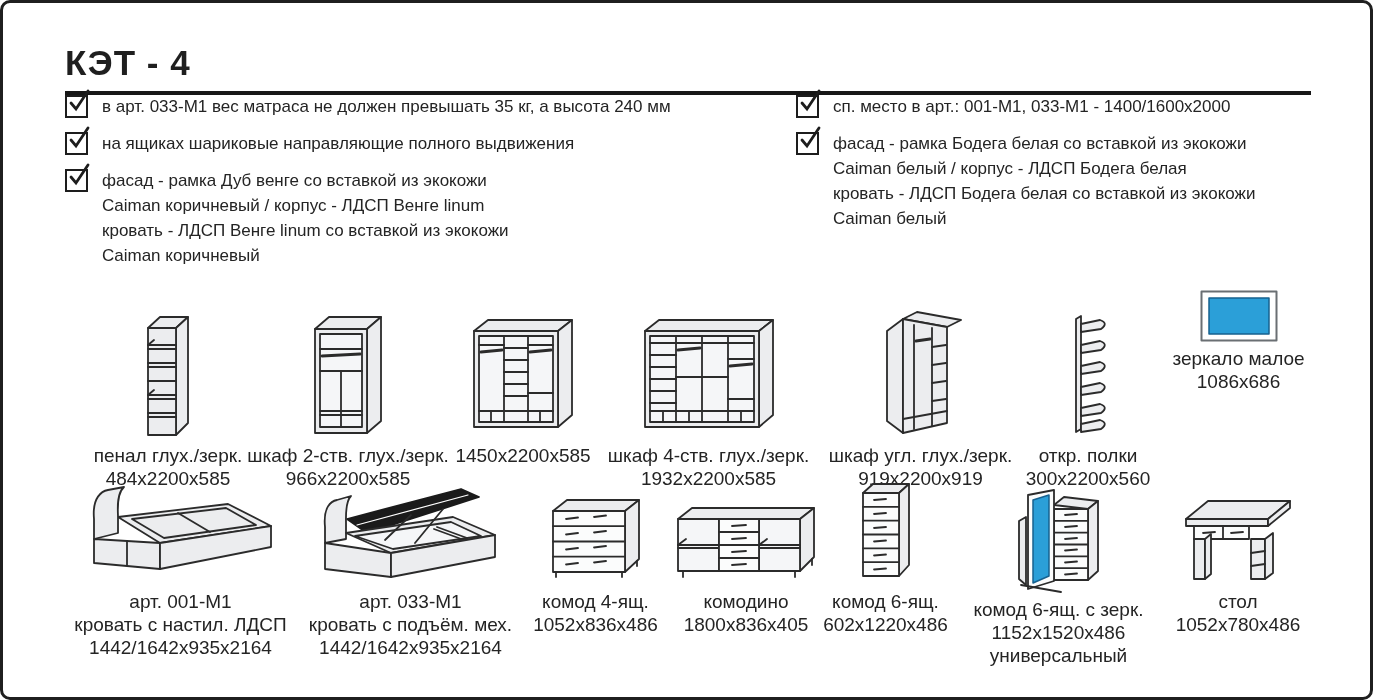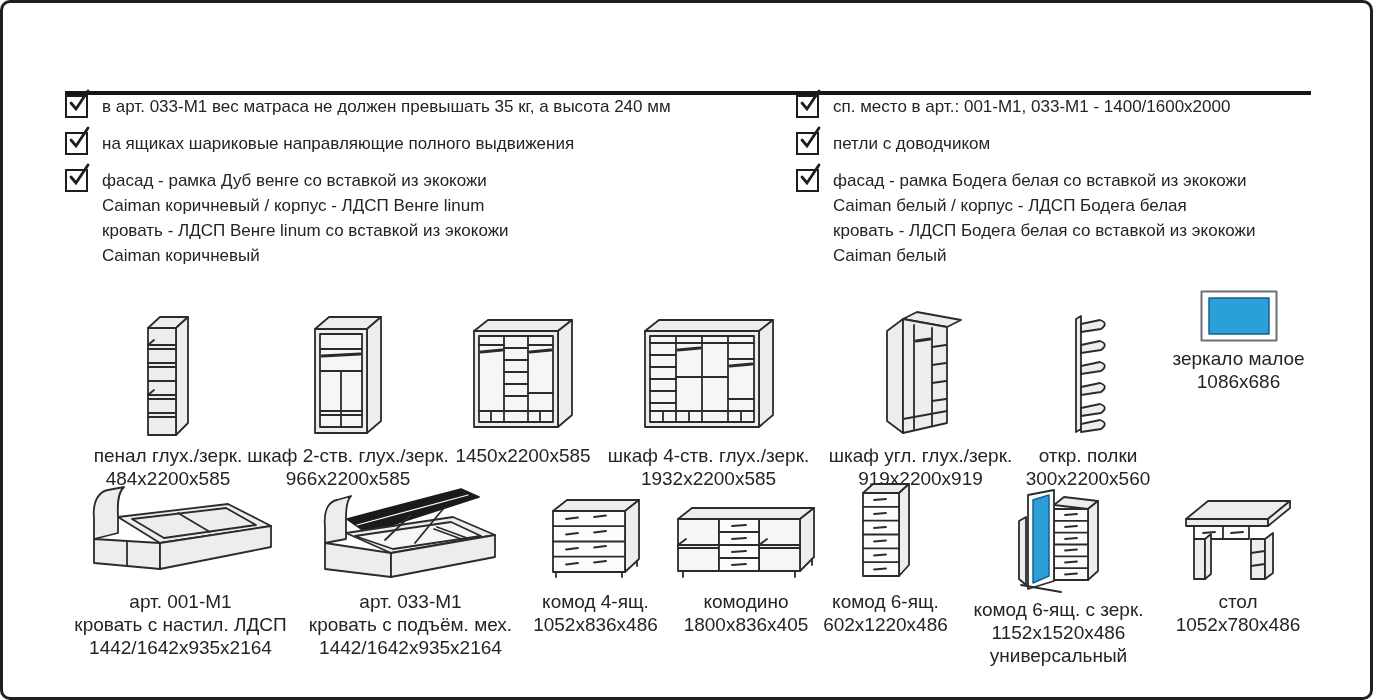--- a/index.html
+++ b/index.html
@@ -33,20 +33,21 @@
   .furn .d{fill:#1b1b1b;stroke:#1b1b1b;}
   .furn .hl{stroke:#ffffff;stroke-width:1.2;}
   .furn .thick{stroke-width:3;}
   .furn .frame{fill:#ffffff;stroke:#6a6f73;stroke-width:2;}
 </style>
 </head>
 <body>
 
 <div class="canvas">
 
+  <div class="title">КЭТ - 4</div>
   <div class="rule"></div>
 
   <div class="features features-left">
     <div class="feature">
       <span class="checkbox">
           <svg viewBox="0 0 21 26">
             <path d="M2,14 L7,20 L19,2"></path>
           </svg>
         </span>
       <span class="feature-text">в арт. 033-М1 вес матраса не должен превышать 35 кг, а высота 240 мм</span>
@@ -73,28 +74,20 @@
   </div>
 
   <div class="features features-right">
     <div class="feature">
       <span class="checkbox">
           <svg viewBox="0 0 21 26">
             <path d="M2,14 L7,20 L19,2"></path>
           </svg>
         </span>
       <span class="feature-text">сп. место в арт.: 001-М1, 033-М1 - 1400/1600х2000</span>
-    </div>
-    <div class="feature">
-      <span class="checkbox">
-          <svg viewBox="0 0 21 26">
-            <path d="M2,14 L7,20 L19,2"></path>
-          </svg>
-        </span>
-      <span class="feature-text">петли с доводчиком</span>
     </div>
     <div class="feature block">
       <span class="checkbox">
           <svg viewBox="0 0 21 26">
             <path d="M2,14 L7,20 L19,2"></path>
           </svg>
         </span>
       <span class="feature-text">фасад - рамка Бодега белая со вставкой из экокожи
 Caiman белый / корпус - ЛДСП Бодега белая
 кровать - ЛДСП Бодега белая со вставкой из экокожи

